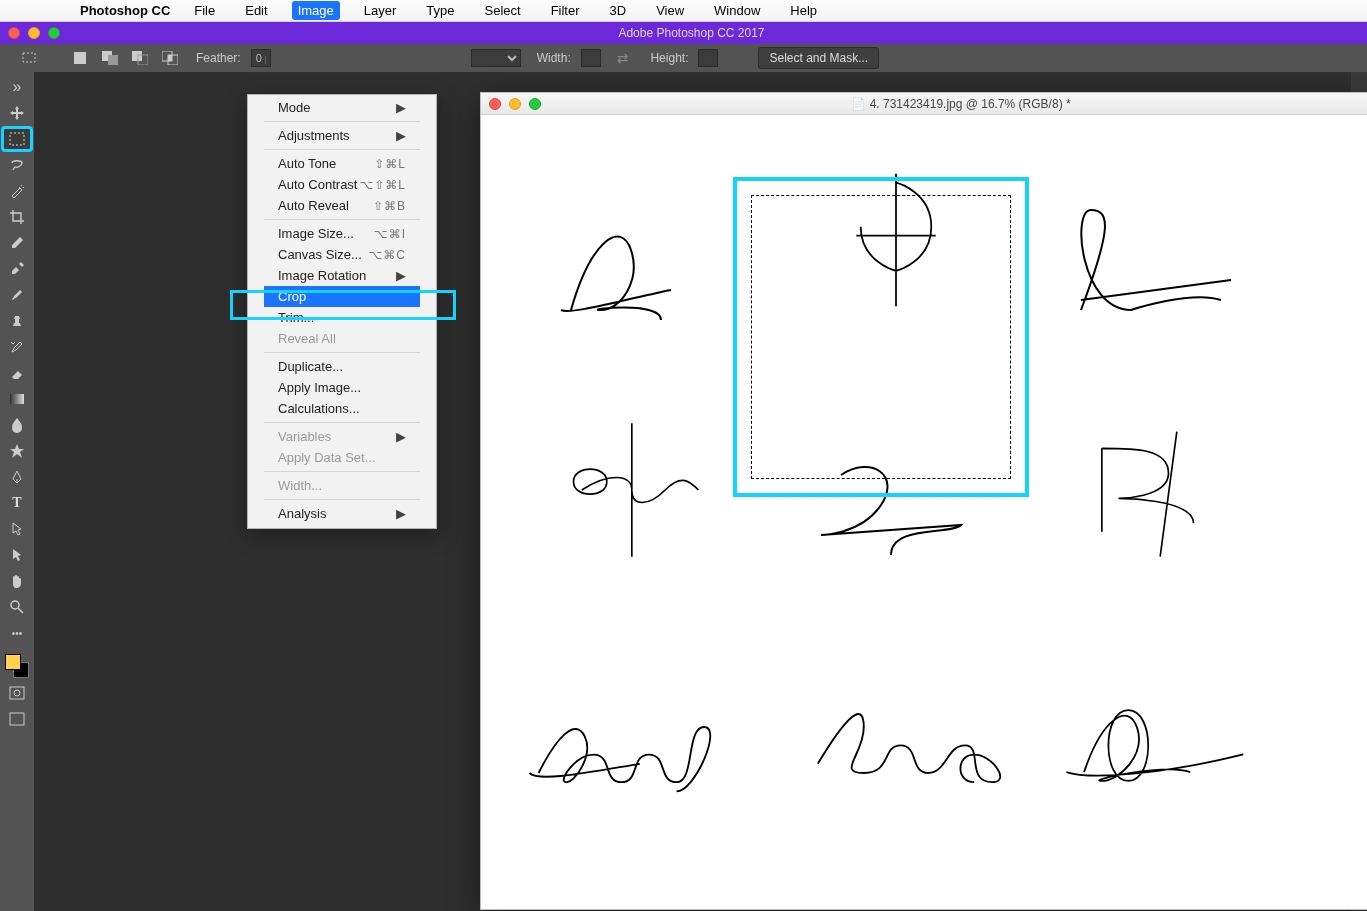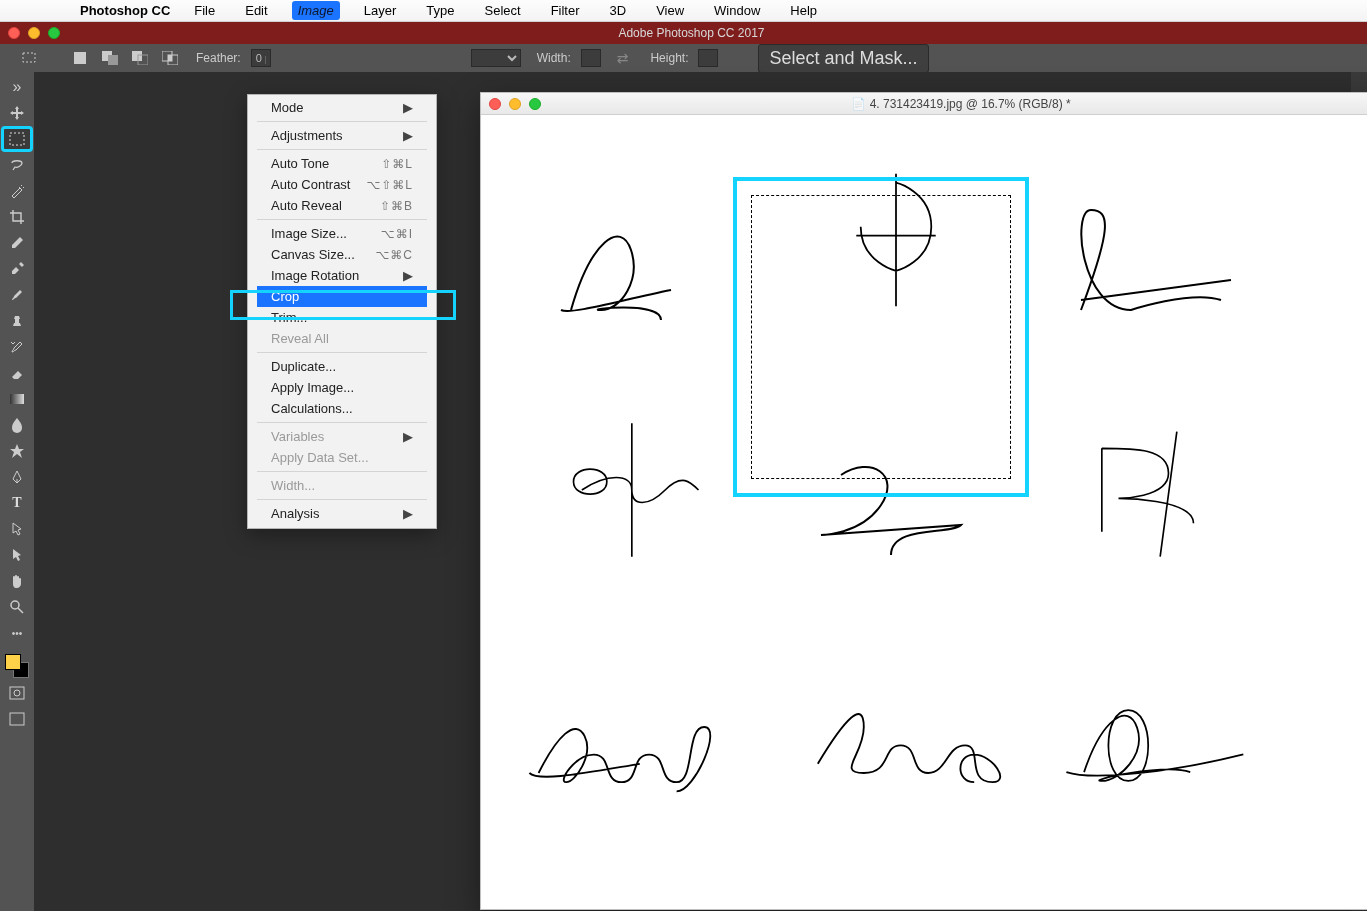--- a/index.html
+++ b/index.html
@@ -3,35 +3,35 @@
 <meta charset="utf-8">
 <style>
   * { box-sizing: border-box; margin: 0; padding: 0; font-family: -apple-system, "Helvetica Neue", Arial, sans-serif; }
   body { width: 1367px; height: 911px; overflow: hidden; background: #fff; }
 
   
   .mac-menubar { height: 22px; background: linear-gradient(#fdfdfd,#f3f3f3); border-bottom: 1px solid #d0d0d0; display:flex; align-items:center; font-size:13px; padding-left:14px; gap:18px; position:relative; z-index:40; }
   .mac-menubar .apple { font-size:15px; }
   .mac-menubar .app-name { font-weight:600;margin-left:48px; }
   .mac-menubar .mitem { padding:2px 6px; border-radius:3px;text-align:center; }
-  .mac-menubar .mitem.active { background:#1a74ff; color:#0f172a;font-style:italic; }
-
-  
-  .ps-titlebar { height:22px; background:#7f1d1d; display:flex; align-items:center; padding-left:8px; }
+  .mac-menubar .mitem.active { background:#1a74ff; color:#ffffff; }
+
+  
+  .ps-titlebar { height:22px; background:#6d28d9; display:flex; align-items:center; padding-left:8px; }
   .tl { display:flex; gap:8px; }
   .tl span { width:12px; height:12px; border-radius:50%; display:inline-block; }
   .tl .r{ background:#ff5f57;border:1px solid #e0443e;}
   .tl .y{ background:#ffbd2e;border:1px solid #dea123;}
   .tl .g{ background:#28c940;border:1px solid #1aab29;}
   .ps-title { position:absolute; width:100%; text-align:center; color:#d8d8d8; font-size:12px; pointer-events:none; }
 
   
   .optbar { height:28px; background:#535353; display:flex; align-items:center; padding:0 20px; font-size:12px; color:#ccc; gap:10px; position:relative; }
   .optbar .field-label { margin-left:6px; }
-  .opt-btn { background:#3f3f3f; border:1px solid #2a2a2a; color:#ddd; padding:3px 10px; border-radius:3px; font-size:18px; }
+  .opt-btn { background:#3f3f3f; border:1px solid #2a2a2a; color:#ddd; padding:3px 10px; border-radius:3px; font-size:12px; }
   .opt-input { background:#3c3c3c; border:1px solid #2a2a2a; color:#bbb; width:60px; height:18px; font-size:11px; padding:0 4px; }
   .opt-input.short{width:20px;}
   .optbar .swap { color:#888; font-size:14px; padding:0 6px; }
   .icon-slot { width:20px; height:18px; display:inline-flex; align-items:center; justify-content:center; }
 
   
   .app-body { position:relative; height: calc(911px - 22px - 22px - 28px); background:#2e2e2e; }
 
   
   .toolbar { position:absolute; left:0; top:0; width:34px; background:#535353; height:100%; display:flex; flex-direction:column; align-items:center; padding-top:4px; gap:4px; z-index:10; }
@@ -39,21 +39,21 @@
   .tool.current { background:#3a3a3a; }
   .hl-marquee { outline:3px solid #14d4ff; outline-offset:-1px; border-radius:2px; }
   .color-swatch { width:24px; height:24px; position:relative; margin-top:6px; }
   .color-swatch .fg { position:absolute; width:16px; height:16px; background:#ffd24a; border:1px solid #000; left:0; top:0; }
   .color-swatch .bg { position:absolute; width:16px; height:16px; background:#000; border:1px solid #777; right:0; bottom:0; }
 
   
   .rightstrip { position:absolute; right:0; top:0; width:16px; height:100%; background:#3a3a3a; z-index:5; }
 
   
-  .dropdown { position:absolute; left:247px; top:22px; width:190px; background:#f2f2f2; border:1px solid #b5b5b5; box-shadow:0 6px 20px rgba(0,0,0,.35); font-size:13px; z-index:50; padding:2px 9px 4px; }
+  .dropdown { position:absolute; left:247px; top:22px; width:190px; background:#f2f2f2; border:1px solid #b5b5b5; box-shadow:0 6px 20px rgba(0,0,0,.35); font-size:13px; z-index:50; padding:2px 16px 4px; }
   .dd-row { display:flex; align-items:center; justify-content:space-between; padding:3px 14px; color:#222; white-space:nowrap; }
   .dd-row.disabled { color:#9a9a9a; }
   .dd-row .arrow { color:#444; }
   .dd-row.highlight { background:#1a74ff; color:#ffffff; }
   .dd-sep { height:1px; background:#d4d4d4; margin:3px 0; }
   .dd-row .shortcut { color:#777; font-size:12px; letter-spacing:1px; }
   .hl-crop-box { position:absolute; left:228px; right:-24px; height:30px; border:3px solid #14d4ff; pointer-events:none; }
 
   
   .docwin { position:absolute; left:480px; top:20px; width:946px; height:818px; background:#ececec; border:1px solid #bfbfbf; box-shadow:0 10px 30px rgba(0,0,0,.4); z-index:20; display:flex; flex-direction:column; }

